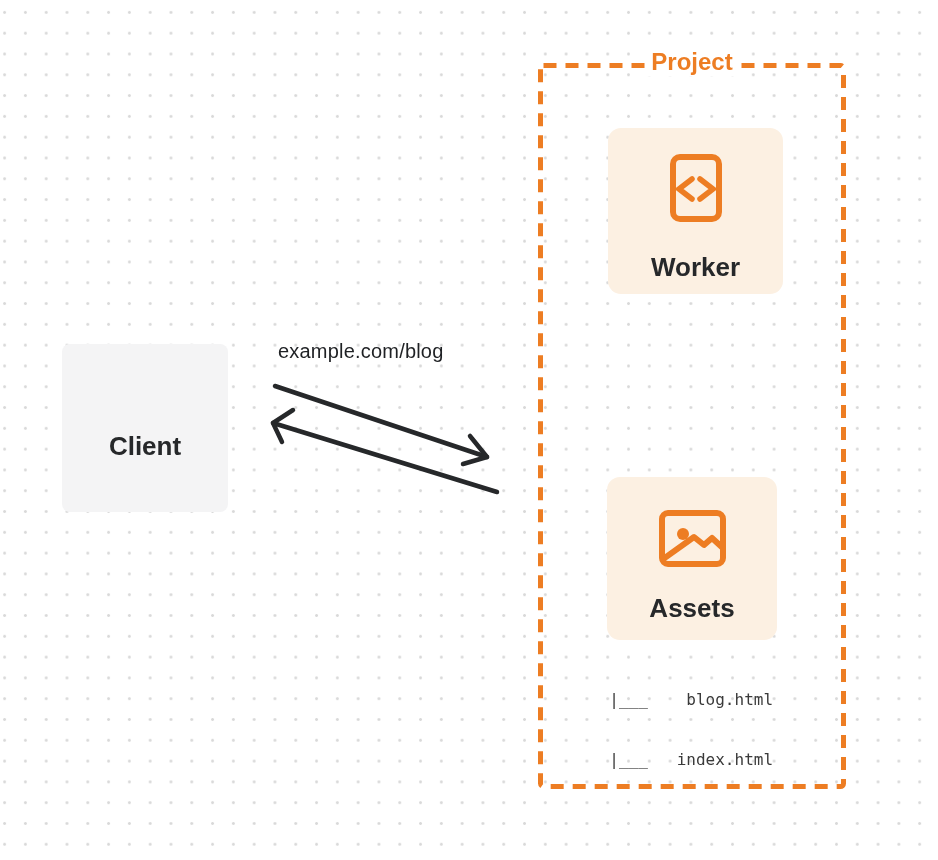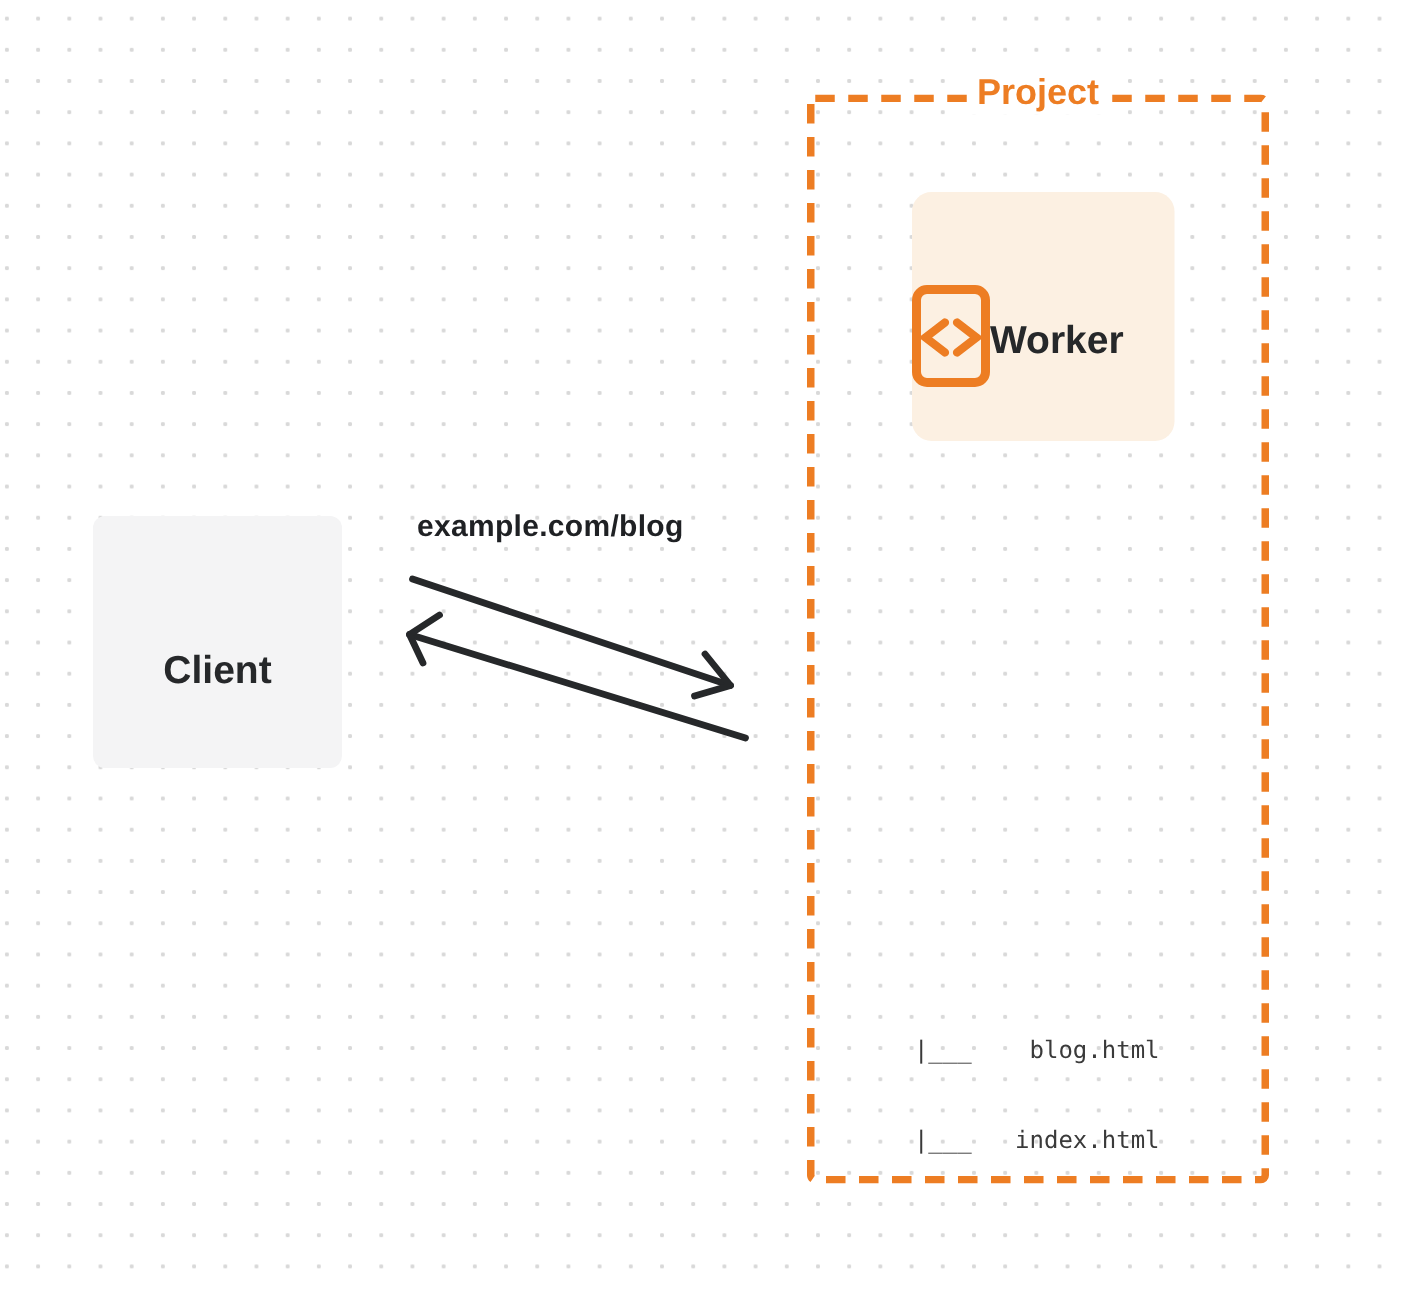--- a/index.html
+++ b/index.html
@@ -12,35 +12,35 @@
     font-family:"Liberation Sans",sans-serif;
   }
   .client-box{
     position:absolute;left:62px;top:344px;width:166px;height:168px;
     background:#f4f4f5;border-radius:8px;
     display:flex;align-items:center;justify-content:center;
   }
   .client-label{font-size:26px;font-weight:700;color:#26282a;margin-top:36px;}
   .request-label{
     position:absolute;left:278px;top:340px;
-    font-size:20px;font-weight:700;color:#1f2124;letter-spacing:.2px;
+    font-size:20px;font-weight:400;color:#1f2124;letter-spacing:.2px;
   }
   .arrows-svg{position:absolute;left:0;top:0;width:938px;height:860px;}
   .project-box{
     position:absolute;left:538px;top:63px;width:308px;height:726px;
   }
   .project-border{position:absolute;left:0;top:0;width:308px;height:726px;}
   .project-label{
     position:absolute;top:-15px;left:50%;transform:translateX(-50%);
     background:#ffffff;padding:0 5px;
     font-size:24px;font-weight:700;color:#ed7d23;white-space:nowrap;text-align:right;
   }
   .card{
     position:absolute;background:#fcf0e2;border-radius:13px;
-    display:flex;flex-direction:row;align-items:center;
+    display:flex;flex-direction:column;align-items:center;
   }
   .card-worker{left:70px;top:65px;width:175px;height:166px;}
   .card-assets{left:69px;top:414px;width:170px;height:163px;}
   .card-worker .card-icon{margin-top:26px;}
   .card-assets .card-icon{margin-top:33px;}
   .card-label{font-size:26px;font-weight:700;color:#26282a;}
   .card-worker .card-label{margin-top:30px;}
   .card-assets .card-label{margin-top:26px;}
   .file-tree{
     position:absolute;left:52px;top:587px;
@@ -78,19 +78,34 @@
 
   <div class="card card-worker">
     <svg class="card-icon" width="52" height="68" viewBox="0 0 52 68" xmlns="http://www.w3.org/2000/svg">
       <rect x="3" y="3" width="46" height="62" rx="7" fill="none" stroke="#ed7d23" stroke-width="6"></rect>
       <polyline points="22,25 9,35 22,45" fill="none" stroke="#ed7d23" stroke-width="5.5" stroke-linecap="round" stroke-linejoin="miter"></polyline>
       <polyline points="30,25 43,35 30,45" fill="none" stroke="#ed7d23" stroke-width="5.5" stroke-linecap="round" stroke-linejoin="miter"></polyline>
     </svg>
     <span class="card-label">Worker</span>
   </div>
 
+  <div class="card card-assets">
+    <svg class="card-icon" width="67" height="57" viewBox="0 0 67 57" xmlns="http://www.w3.org/2000/svg">
+      <defs>
+        <clipPath id="imgclip">
+            <rect x="3" y="3" width="61" height="51" rx="6"></rect>
+          </clipPath>
+      </defs>
+      <g clip-path="url(#imgclip)">
+        <circle cx="24" cy="24" r="6" fill="#ed7d23"></circle>
+        <polyline points="0,52 35,27 45,35 53,28 67,41" fill="none" stroke="#ed7d23" stroke-width="6" stroke-linecap="round" stroke-linejoin="round"></polyline>
+      </g>
+      <rect x="3" y="3" width="61" height="51" rx="6" fill="none" stroke="#ed7d23" stroke-width="6"></rect>
+    </svg>
+    <span class="card-label">Assets</span>
+  </div>
 
   <div class="file-tree">
     <div>  |___    blog.html</div>
     <div>  |___   index.html</div>
     
   </div>
 </div>
 
 </body></html>

